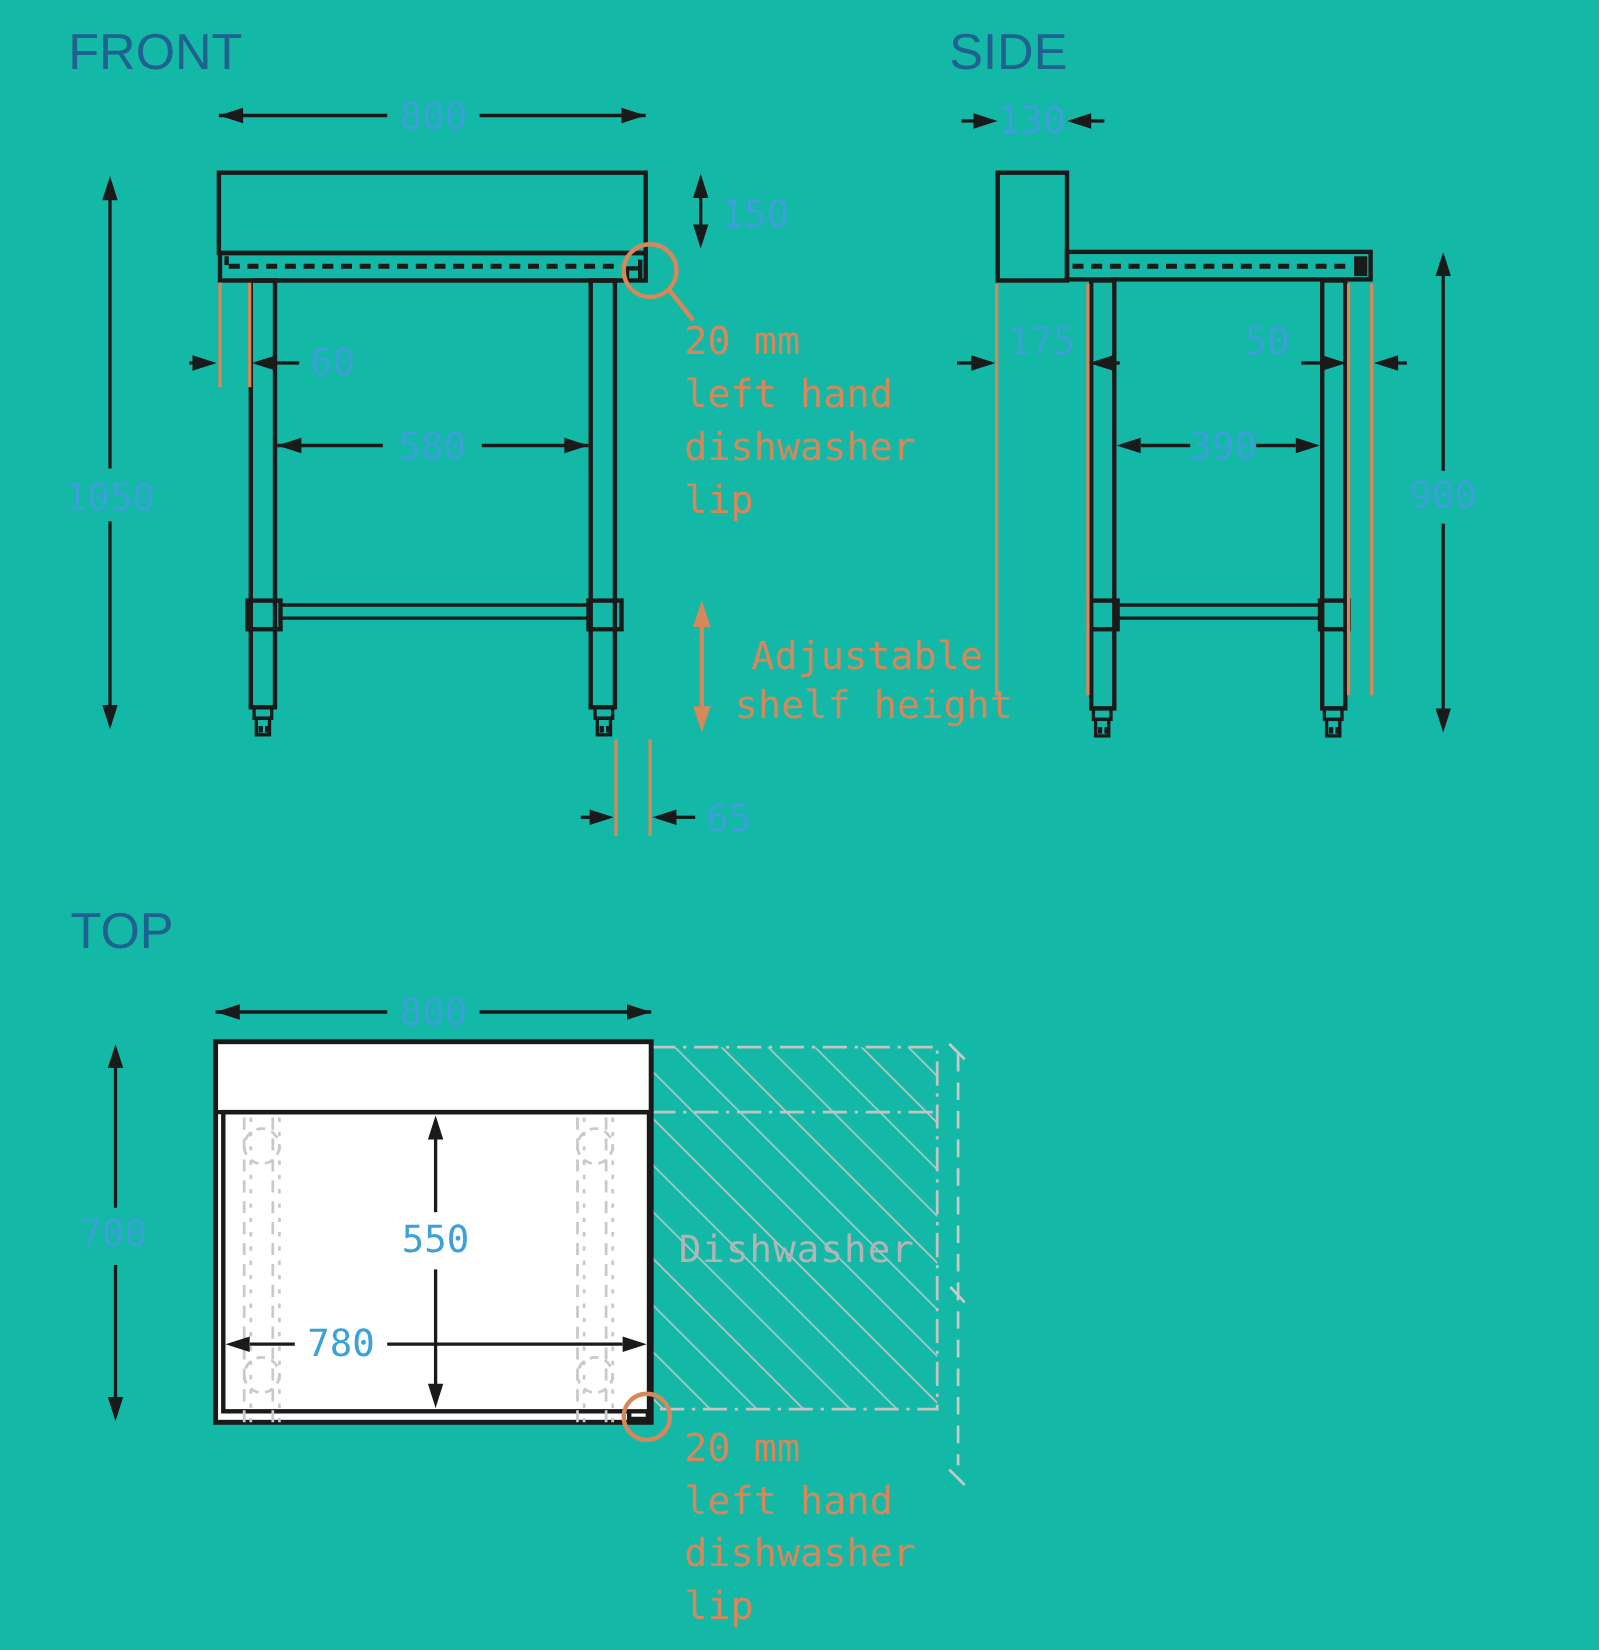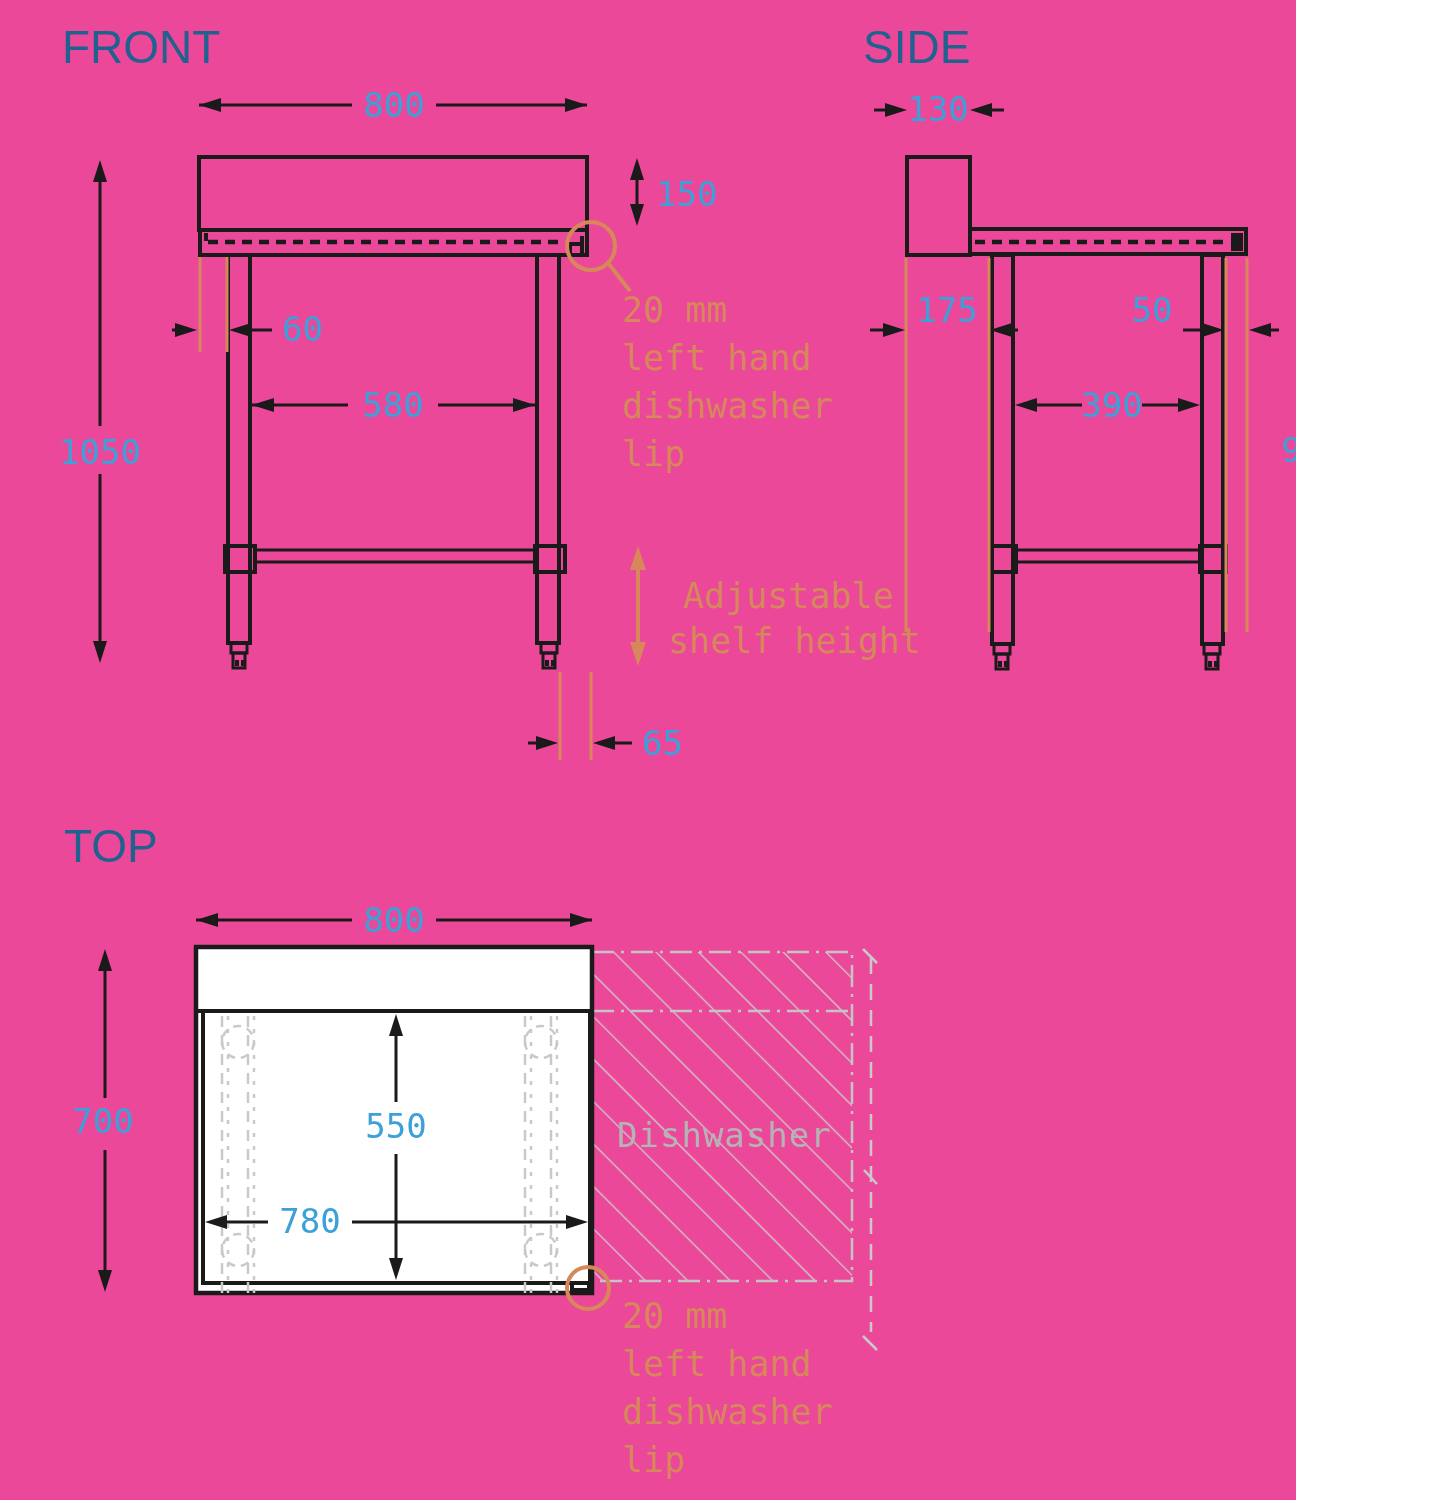--- a/index.html
+++ b/index.html
@@ -1,16 +1,16 @@
 <!DOCTYPE html>
 <html><head>
 <meta charset="utf-8">
 <style>
   html,body{margin:0;padding:0;background:#ffffff;}
-  #stage{position:relative;width:1296px;height:1500px;background:#ec4899;overflow:hidden;}
+  #stage{position:relative;width:1454px;height:1500px;background:#14b8a6;overflow:hidden;}
   svg{display:block;}
   .title{font-family:"Liberation Sans",sans-serif;font-size:46px;fill:#1f628f;}
   .dim{font-family:"DejaVu Sans Mono",monospace;font-size:34px;fill:#3ba1d8;}
   .note{font-family:"DejaVu Sans Mono",monospace;font-size:35px;fill:#d6885a;}
   .glabel{font-family:"DejaVu Sans Mono",monospace;font-size:34px;fill:#b4b4b4;letter-spacing:1px;}
   .mid{text-anchor:middle;}
   .blk4{stroke:#1a1a1a;stroke-width:4;fill:none;}
   .blk3{stroke:#1a1a1a;stroke-width:3;fill:none;}
   .dimline{stroke:#1a1a1a;stroke-width:3;fill:none;}
   .ah{fill:#1a1a1a;stroke:none;}

